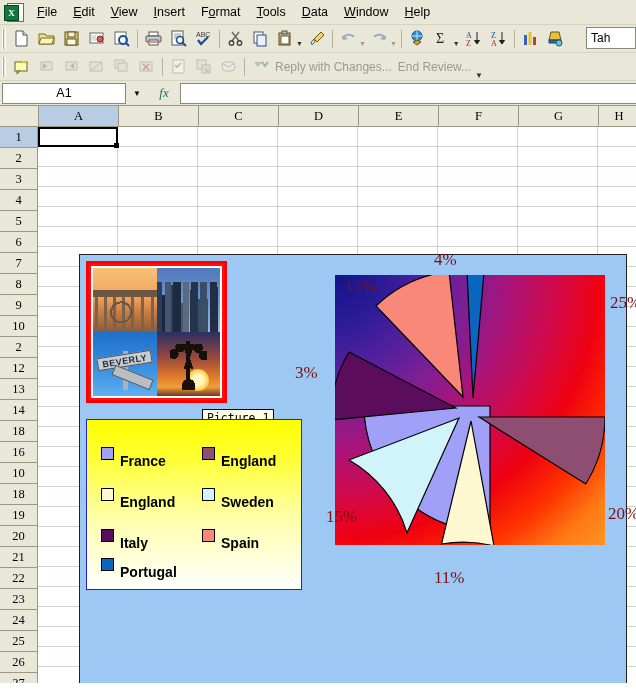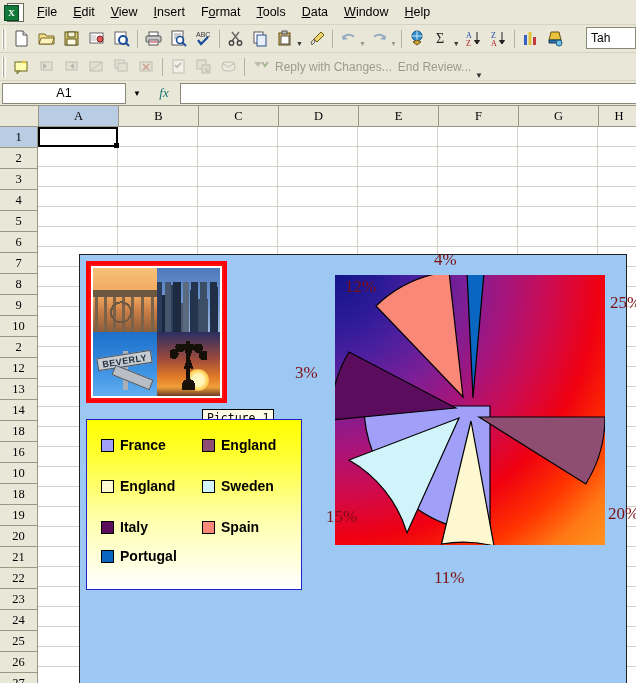--- a/index.html
+++ b/index.html
@@ -129,21 +129,21 @@
 
   .tooltip{position:absolute;left:122px;top:154px;background:#fffde8;border:1px solid #000;
     padding:1px 4px;font-size:11.5px;line-height:14px;color:#000;font-family:"DejaVu Sans Mono",monospace;}
 
   
   .legend{position:absolute;left:6px;top:164px;width:216px;height:171px;
     background:linear-gradient(#ffff00 0%,#ffff33 22%,#ffffaa 58%,#ffffff 100%);
     border:1px solid #2222cc;box-sizing:border-box;}
   .lg-row{position:absolute;display:flex;align-items:center;}
   .sw{width:11px;height:11px;border:1px solid #000;flex:none;margin-right:6px;}
-  .lg-lab{font-size:14px;font-weight:bold;color:#000;line-height:15px;white-space:nowrap;}
+  .lg-lab{font-size:14px;font-weight:bold;color:#000;line-height:15px;white-space:nowrap;margin-top:16px;}
 
   
   .plotarea{position:absolute;left:255px;top:20px;width:270px;height:270px;
     background:
       radial-gradient(140% 140% at 0% 0%,
         #141488 0%,#2a1a96 12%,#4b1f9e 22%,#7a1f96 34%,#a8147a 46%,
         #d00a4c 58%,#f00010 70%,#ff3300 82%,#ff7a14 92%,#ff9020 100%);
     overflow:visible;}
   .pie{position:absolute;left:0;top:0;width:270px;height:270px;}
   .pct{position:absolute;color:#7d0f0f;font-size:17px;font-family:"Liberation Serif",serif;white-space:nowrap;}

